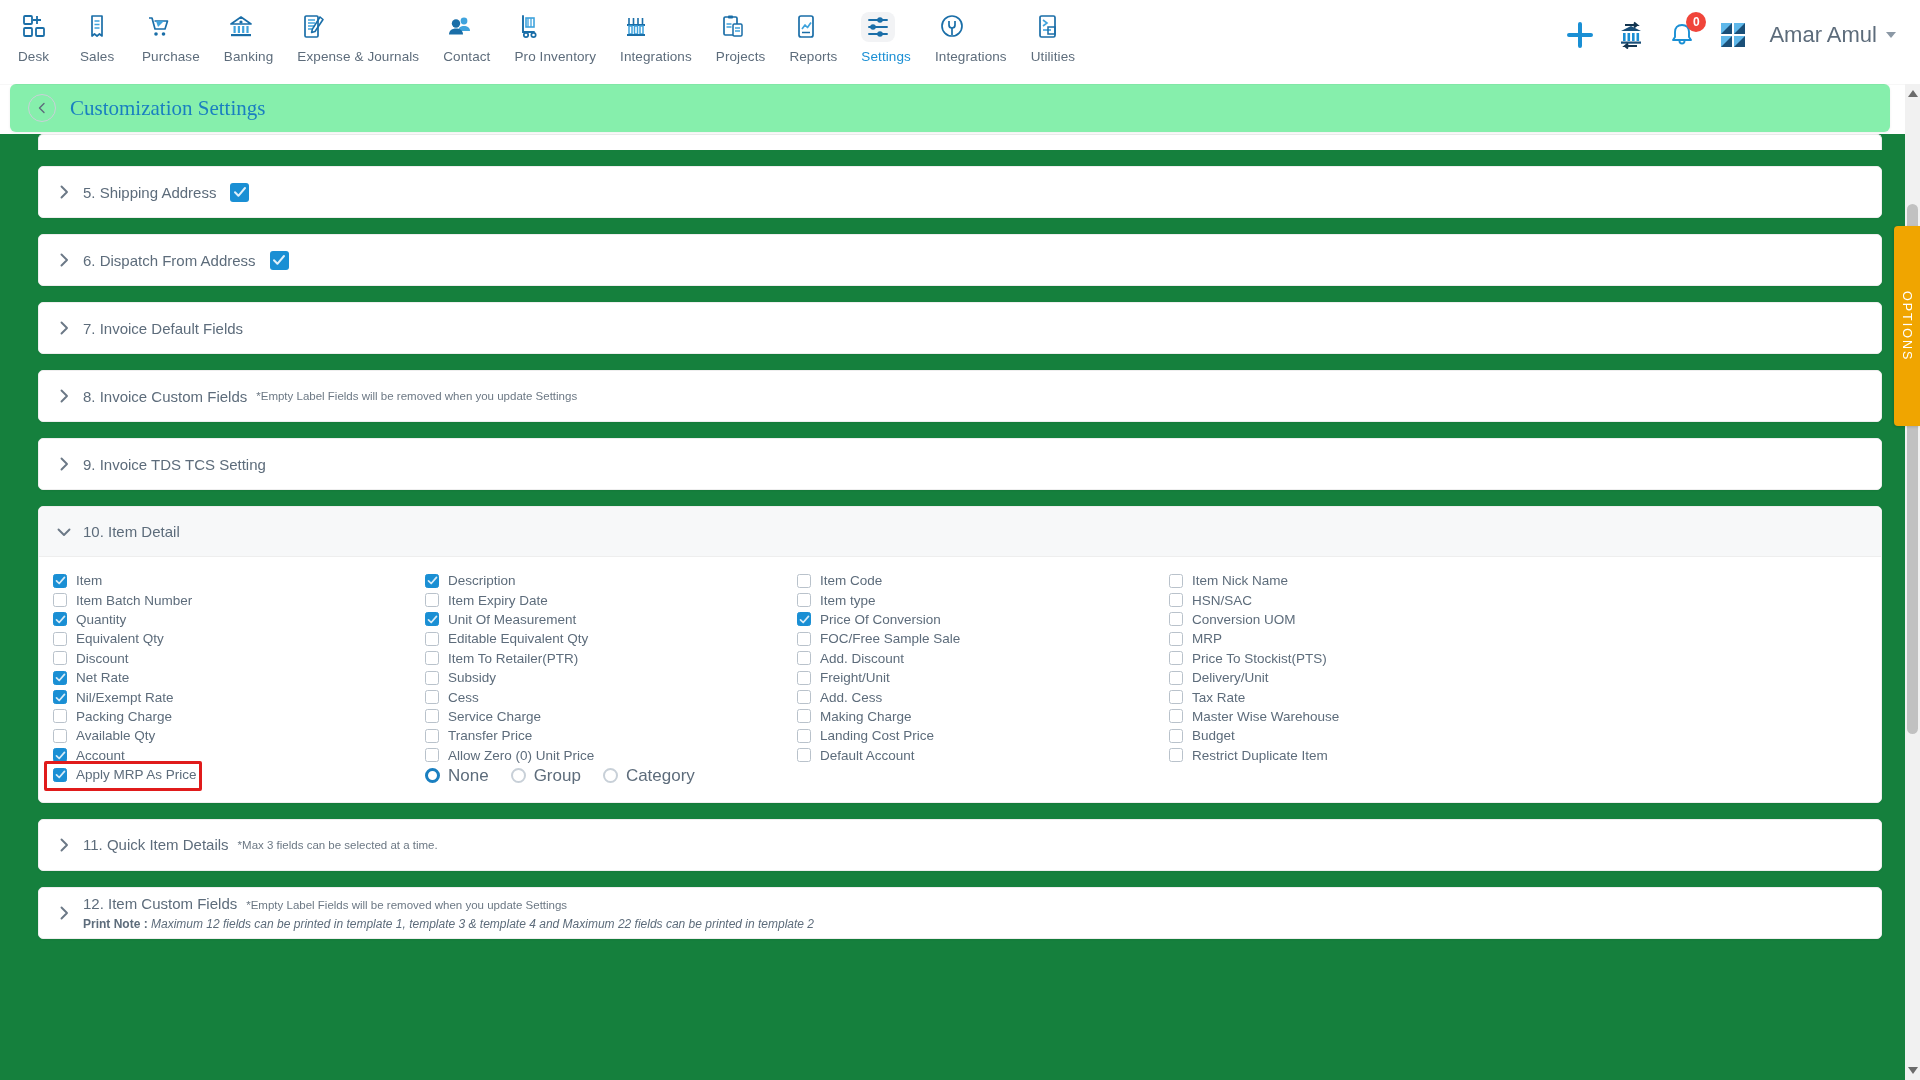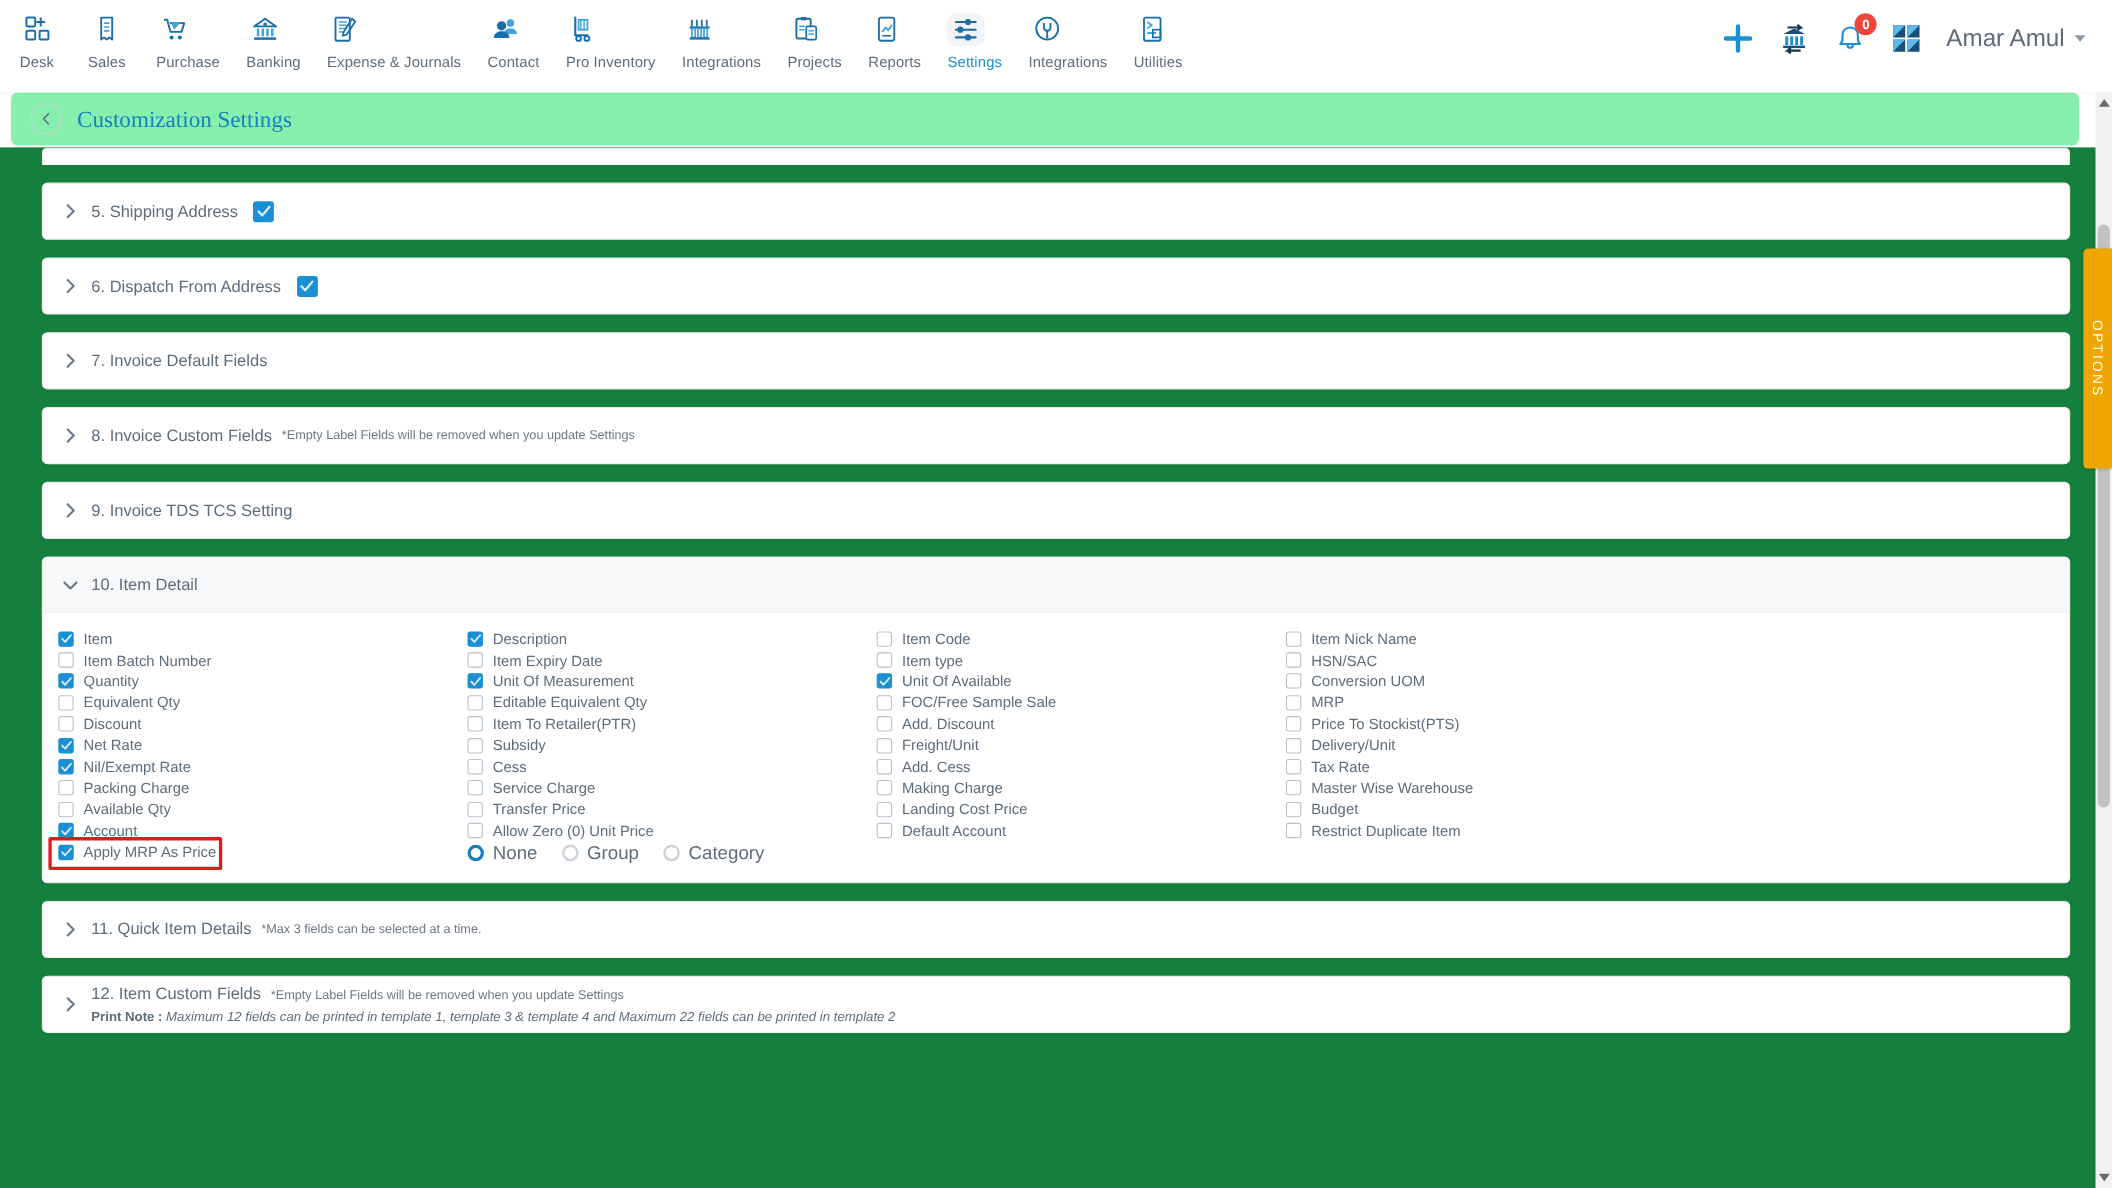--- a/index.html
+++ b/index.html
@@ -635,21 +635,21 @@
                 <div class="cb-row">
                   <span class="box "></span>
                   <span class="cb-label">Item type</span>
                 </div>
                 <div class="cb-row">
                   <span class="box on">
                     <svg width="11" height="11" viewBox="0 0 11 11">
                       <path d="M1.5 5.8 L4.2 8.5 L9.5 2.4" fill="none" stroke="#d8ecf8" stroke-width="1.7" stroke-linecap="round" stroke-linejoin="round"></path>
                     </svg>
                   </span>
-                  <span class="cb-label">Unit Of Available</span>
+                  <span class="cb-label">Price Of Conversion</span>
                 </div>
                 <div class="cb-row">
                   <span class="box "></span>
                   <span class="cb-label">FOC/Free Sample Sale</span>
                 </div>
                 <div class="cb-row">
                   <span class="box "></span>
                   <span class="cb-label">Add. Discount</span>
                 </div>
                 <div class="cb-row">

